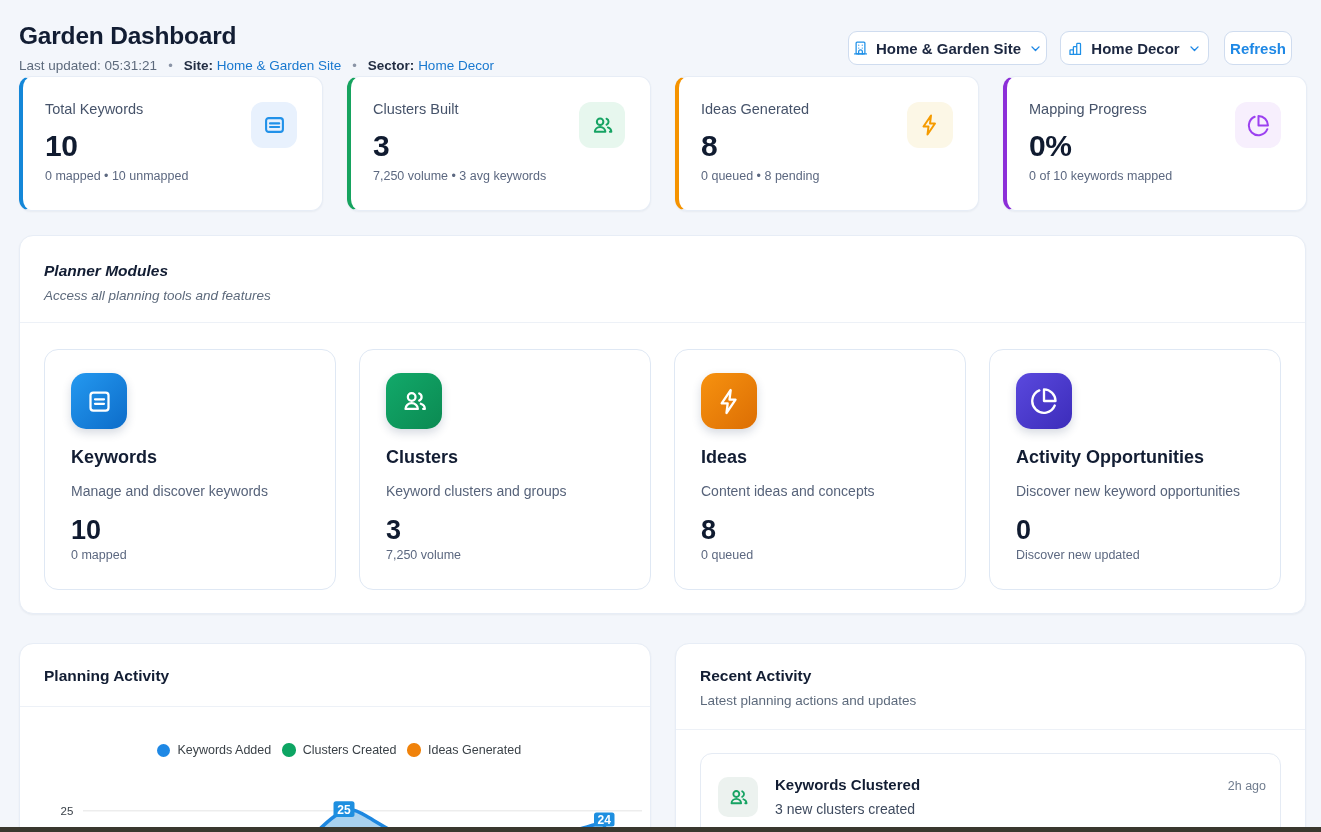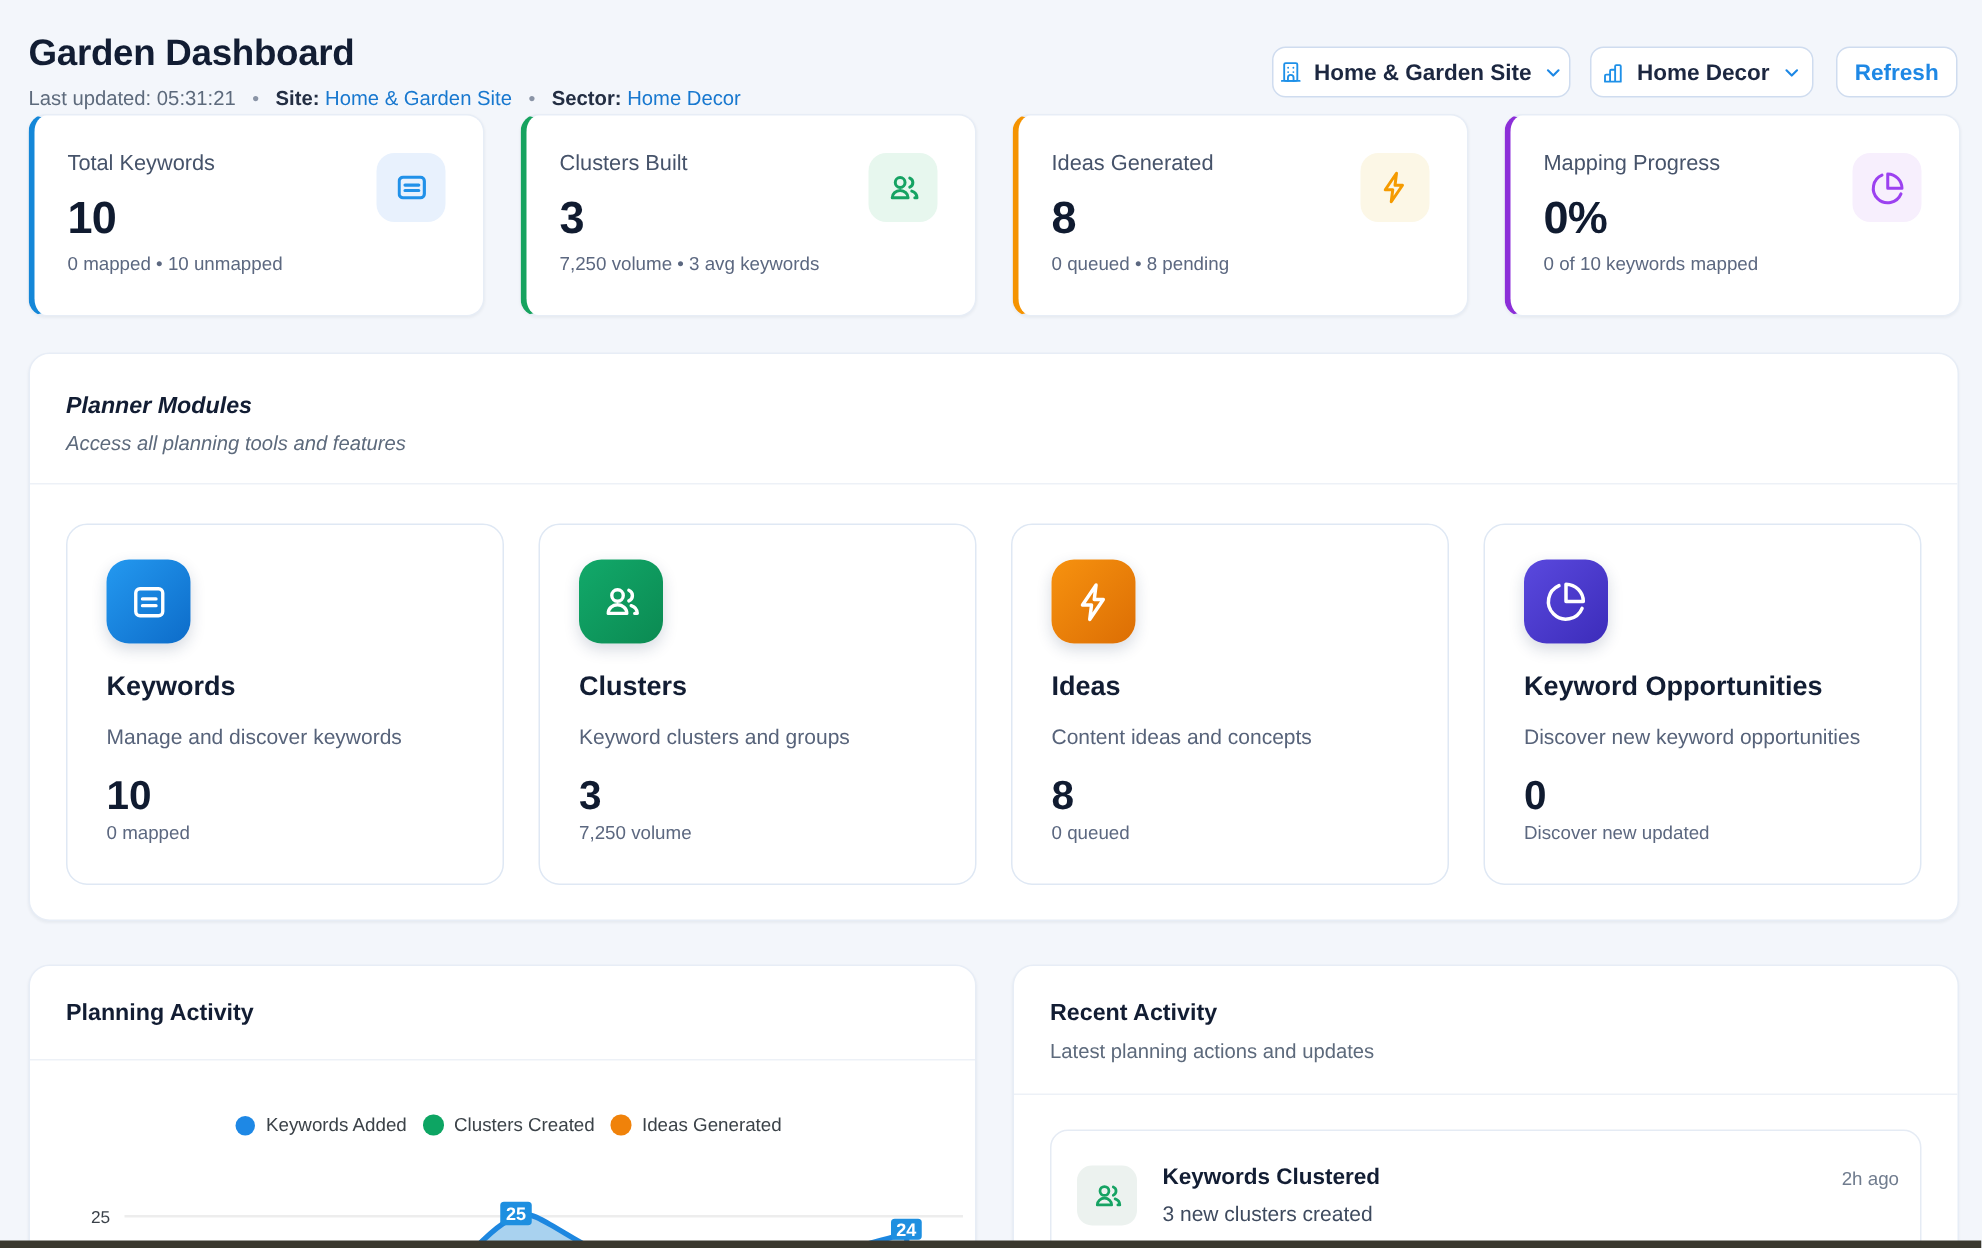--- a/index.html
+++ b/index.html
@@ -54,21 +54,21 @@
 </div>
 <div class="btn" style="left:1060px; width:149px;">
 <svg width="15" height="15" viewBox="0 0 24 24" fill="none" stroke="#1e90e8" stroke-width="2" stroke-linejoin="round">
       <path d="M3.2 21.5v-6.3a1.2 1.2 0 0 1 1.2-1.2h4.2v7.5zM8.6 21.5V10a1.2 1.2 0 0 1 1.2-1.2h4.2v12.7zM14 21.5V5a1.2 1.2 0 0 1 1.2-1.2h3.6A1.2 1.2 0 0 1 20 5v16.5z"></path>
     </svg>
 <span>Home Decor</span>
 <svg width="13" height="13" viewBox="0 0 24 24" fill="none" stroke="#1e88e5" stroke-width="2.6" stroke-linecap="round" stroke-linejoin="round">
       <path d="M5.5 9l6.5 6.5L18.5 9"></path>
     </svg>
 </div>
-<div class="btn" style="left:1224px; width:81px; color:#1e88e5;">Refresh</div>
+<div class="btn" style="left:1224px; width:68px; color:#1e88e5;">Refresh</div>
 
 <div class="stat" style="left:19px; border-left-color:#1487d8;">
   <div class="t">Total Keywords</div>
   <div class="n">10</div>
   <div class="s">0 mapped • 10 unmapped</div>
   <div class="ib" style="background:#e8f1fd;">
     <svg width="19" height="16" viewBox="0 0 19 16" fill="none" stroke="#2191e9" stroke-width="2.1" stroke-linecap="round" stroke-linejoin="round">
         <rect x="1.1" y="1.1" width="16.8" height="13.8" rx="2.6"></rect>
         <path d="M5 6.4h9.2M5 10h9.2"></path>
       </svg>
@@ -154,21 +154,21 @@
   <div class="n">8</div>
   <div class="l">0 queued</div>
 </div>
 <div class="mod" style="left:989px; top:349px;">
   <div class="ic" style="background:linear-gradient(135deg,#5a49de,#3c2cba);">
     <svg width="28" height="28" viewBox="0 0 24 24" fill="none" stroke="#fff" stroke-width="2" stroke-linecap="round" stroke-linejoin="round">
         <path d="M21.2 15.9A10 10 0 1 1 8 2.9"></path>
         <path d="M21.9 12A10 10 0 0 0 12 2.1V12z"></path>
       </svg>
   </div>
-  <h3>Keyword Opportunities</h3>
+  <h3>Activity Opportunities</h3>
   <div class="d">Discover new keyword opportunities</div>
   <div class="n">0</div>
   <div class="l">Discover new updated</div>
 </div>
 
 <div class="card abs" style="left:19px; top:643px; width:632px; height:260px;">
   <div style="padding:23px 24px 0 24px;">
     <div class="panel-h1">Planning Activity</div>
   </div>
   <div style="border-bottom:1px solid #edf1f7; margin-top:21px;"></div>

